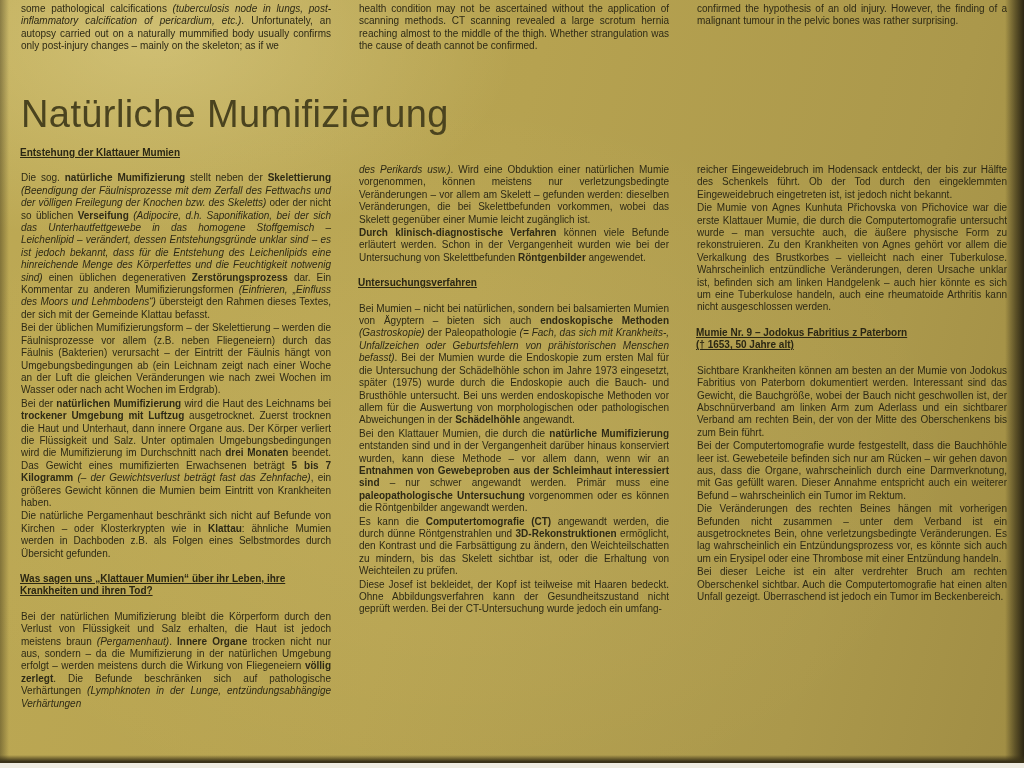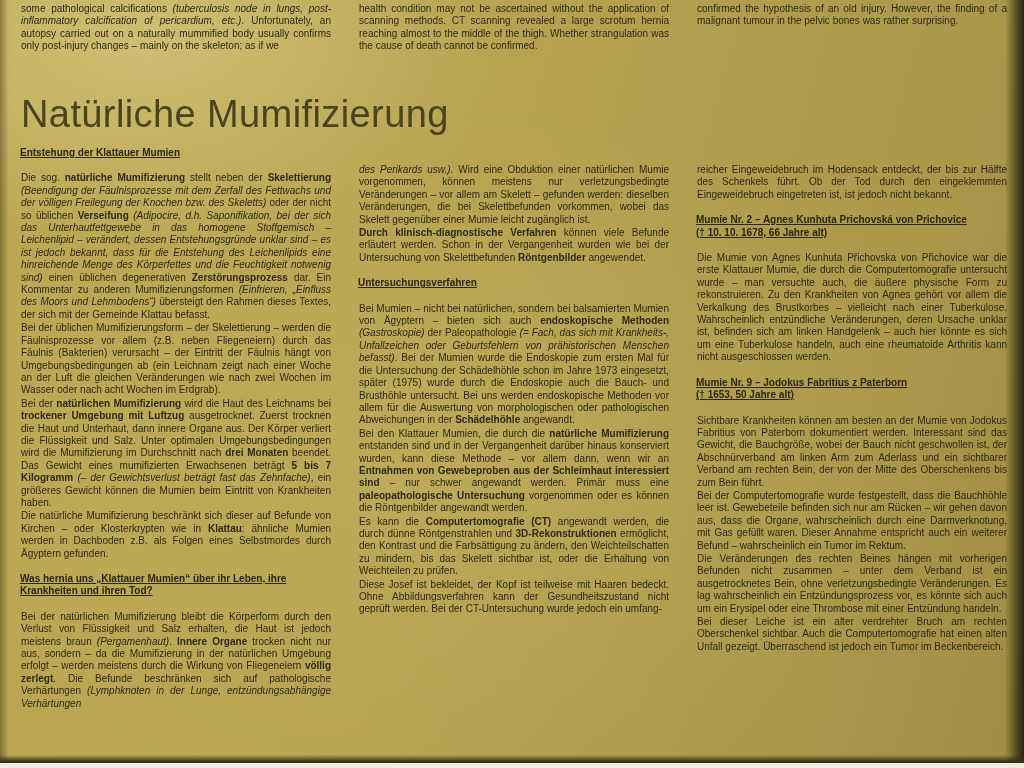--- a/index.html
+++ b/index.html
@@ -56,38 +56,36 @@
 </div>
 
 <div class="page-title">Natürliche Mumifizierung</div>
 
 <div class="main-section body-text">
   <div class="col">
       <div class="h">Entstehung der Klattauer Mumien</div>
       <p class="p"><span>Die sog. </span><span class="b">natürliche Mumifizierung</span><span> stellt neben der </span><span class="b">Skelettierung</span><span> </span><span class="i">(Beendigung der Fäulnisprozesse mit dem Zerfall des Fettwachs und der völligen Freilegung der Knochen bzw. des Skeletts)</span><span> oder der nicht so üblichen </span><span class="b">Verseifung</span><span> </span><span class="i">(Adipocire, d.h. Saponifikation, bei der sich das Unterhautfettgewebe in das homogene Stoffgemisch – Leichenlipid – verändert, dessen Entstehungsgründe unklar sind – es ist jedoch bekannt, dass für die Entstehung des Leichenlipids eine hinreichende Menge des Körperfettes und die Feuchtigkeit notwenig sind)</span><span> einen üblichen degenerativen </span><span class="b">Zerstörungsprozess</span><span> dar. Ein Kommentar zu anderen Mumifizierungsformen </span><span class="i">(Einfrieren, „Einfluss des Moors und Lehmbodens“)</span><span> übersteigt den Rahmen dieses Textes, der sich mit der Gemeinde Klattau befasst.</span></p>
       <p class="p"><span>Bei der üblichen Mumifizierungsform – der Skelettierung – werden die Fäulnisprozesse vor allem (z.B. neben Fliegeneiern) durch das Fäulnis (Bakterien) verursacht – der Eintritt der Fäulnis hängt von Umgebungsbedingungen ab (ein Leichnam zeigt nach einer Woche an der Luft die gleichen Veränderungen wie nach zwei Wochen im Wasser oder nach acht Wochen im Erdgrab).</span></p>
       <p class="p"><span>Bei der </span><span class="b">natürlichen Mumifizierung</span><span> wird die Haut des Leichnams bei </span><span class="b">trockener Umgebung mit Luftzug</span><span> ausgetrocknet. Zuerst trocknen die Haut und Unterhaut, dann innere Organe aus. Der Körper verliert die Flüssigkeit und Salz. Unter optimalen Umgebungsbedingungen wird die Mumifizierung im Durchschnitt nach </span><span class="b">drei Monaten</span><span> beendet. Das Gewicht eines mumifizierten Erwachsenen beträgt </span><span class="b">5 bis 7 Kilogramm</span><span> </span><span class="i">(– der Gewichtsverlust beträgt fast das Zehnfache)</span><span>, ein größeres Gewicht können die Mumien beim Eintritt von Krankheiten haben.</span></p>
-      <p class="p"><span>Die natürliche Mumifizierung beschränkt sich dieser auf Befunde von Kirchen – oder Klosterkrypten wie in </span><span class="b">Klattau</span><span>: ähnliche Mumien werden in Dachboden z.B. als Folgen eines Selbstmordes durch Ägyptern gefunden.</span></p>
-      <div class="h">Was hernia uns „Klattauer Mumien“ über ihr Leben, ihre
+      <p class="p"><span>Die natürliche Pergamenhaut beschränkt sich nicht auf Befunde von Kirchen – oder Klosterkrypten wie in </span><span class="b">Klattau</span><span>: ähnliche Mumien werden in Dachboden z.B. als Folgen eines Selbstmordes durch Übersicht gefunden.</span></p>
+      <div class="h">Was sagen uns „Klattauer Mumien“ über ihr Leben, ihre
 Krankheiten und ihren Tod?</div>
       <p class="p"><span>Bei der natürlichen Mumifizierung bleibt die Körperform durch den Verlust von Flüssigkeit und Salz erhalten, die Haut ist jedoch meistens braun </span><span class="i">(Pergamenhaut)</span><span>. </span><span class="b">Innere Organe</span><span> trocken nicht nur aus, sondern – da die Mumifizierung in der natürlichen Umgebung erfolgt – werden meistens durch die Wirkung von Fliegeneiern </span><span class="b">völlig zerlegt</span><span>. Die Befunde beschränken sich auf pathologische Verhärtungen </span><span class="i">(Lymphknoten in der Lunge, entzündungsabhängige Verhärtungen</span></p>
     </div>
   <div class="col pad">
       <p class="p"><span class="i">des Perikards usw.)</span><span>. Wird eine Obduktion einer natürlichen Mumie vorgenommen, können meistens nur verletzungsbedingte Veränderungen – vor allem am Skelett – gefunden werden: dieselben Veränderungen, die bei Skelettbefunden vorkommen, wobei das Skelett gegenüber einer Mumie leicht zugänglich ist.</span></p>
       <p class="p"><span class="b">Durch klinisch-diagnostische Verfahren</span><span> können viele Befunde erläutert werden. Schon in der Vergangenheit wurden wie bei der Untersuchung von Skelettbefunden </span><span class="b">Röntgenbilder</span><span> angewendet.</span></p>
       <div class="h">Untersuchungsverfahren</div>
       <p class="p"><span>Bei Mumien – nicht bei natürlichen, sondern bei balsamierten Mumien von Ägyptern – bieten sich auch </span><span class="b">endoskopische Methoden</span><span> </span><span class="i">(Gastroskopie)</span><span> der Paleopathologie </span><span class="i">(= Fach, das sich mit Krankheits-, Unfallzeichen oder Geburtsfehlern von prähistorischen Menschen befasst)</span><span>. Bei der Mumien wurde die Endoskopie zum ersten Mal für die Untersuchung der Schädelhöhle schon im Jahre 1973 eingesetzt, später (1975) wurde durch die Endoskopie auch die Bauch- und Brusthöhle untersucht. Bei uns werden endoskopische Methoden vor allem für die Auswertung von morphologischen oder pathologischen Abweichungen in der </span><span class="b">Schädelhöhle</span><span> angewandt.</span></p>
       <p class="p"><span>Bei den Klattauer Mumien, die durch die </span><span class="b">natürliche Mumifizierung</span><span> entstanden sind und in der Vergangenheit darüber hinaus konserviert wurden, kann diese Methode – vor allem dann, wenn wir an </span><span class="b">Entnahmen von Gewebeproben aus der Schleimhaut interessiert sind</span><span> – nur schwer angewandt werden. Primär muss eine </span><span class="b">paleopathologische Untersuchung</span><span> vorgenommen oder es können die Röntgenbilder angewandt werden.</span></p>
       <p class="p"><span>Es kann die </span><span class="b">Computertomografie (CT)</span><span> angewandt werden, die durch dünne Röntgenstrahlen und </span><span class="b">3D-Rekonstruktionen</span><span> ermöglicht, den Kontrast und die Farbsättigung zu ändern, den Weichteilschatten zu mindern, bis das Skelett sichtbar ist, oder die Erhaltung von Weichteilen zu prüfen.</span></p>
       <p class="p"><span>Diese Josef ist bekleidet, der Kopf ist teilweise mit Haaren bedeckt. Ohne Abbildungsverfahren kann der Gesundheitszustand nicht geprüft werden. Bei der CT-Untersuchung wurde jedoch ein umfang-</span></p>
     </div>
   <div class="col pad">
       <p class="p"><span>reicher Eingeweidebruch im Hodensack entdeckt, der bis zur Hälfte des Schenkels führt. Ob der Tod durch den eingeklemmten Eingeweidebruch eingetreten ist, ist jedoch nicht bekannt.</span></p>
-      <div class="mumie">Mumie Nr. 2 – Agnes Kunhuta Prichovská von Prichovice
-(† 10. 10. 1678, 66 Jahre alt)</div>
       <p class="p"><span>Die Mumie von Agnes Kunhuta Přichovska von Přichovice war die erste Klattauer Mumie, die durch die Computertomografie untersucht wurde – man versuchte auch, die äußere physische Form zu rekonstruieren. Zu den Krankheiten von Agnes gehört vor allem die Verkalkung des Brustkorbes – vielleicht nach einer Tuberkulose. Wahrscheinlich entzündliche Veränderungen, deren Ursache unklar ist, befinden sich am linken Handgelenk – auch hier könnte es sich um eine Tuberkulose handeln, auch eine rheumatoide Arthritis kann nicht ausgeschlossen werden.</span></p>
       <div class="mumie">Mumie Nr. 9 – Jodokus Fabritius z Paterborn
 († 1653, 50 Jahre alt)</div>
       <p class="p"><span>Sichtbare Krankheiten können am besten an der Mumie von Jodokus Fabritius von Paterborn dokumentiert werden. Interessant sind das Gewicht, die Bauchgröße, wobei der Bauch nicht geschwollen ist, der Abschnürverband am linken Arm zum Aderlass und ein sichtbarer Verband am rechten Bein, der von der Mitte des Oberschenkens bis zum Bein führt.</span></p>
       <p class="p"><span>Bei der Computertomografie wurde festgestellt, dass die Bauchhöhle leer ist. Gewebeteile befinden sich nur am Rücken – wir gehen davon aus, dass die Organe, wahrscheinlich durch eine Darmverknotung, mit Gas gefüllt waren. Dieser Annahme entspricht auch ein weiterer Befund – wahrscheinlich ein Tumor im Rektum.</span></p>
       <p class="p"><span>Die Veränderungen des rechten Beines hängen mit vorherigen Befunden nicht zusammen – unter dem Verband ist ein ausgetrocknetes Bein, ohne verletzungsbedingte Veränderungen. Es lag wahrscheinlich ein Entzündungsprozess vor, es könnte sich auch um ein Erysipel oder eine Thrombose mit einer Entzündung handeln.</span></p>
       <p class="p"><span>Bei dieser Leiche ist ein alter verdrehter Bruch am rechten Oberschenkel sichtbar. Auch die Computertomografie hat einen alten Unfall gezeigt. Überraschend ist jedoch ein Tumor im Beckenbereich.</span></p>
     </div>
 </div>
 

